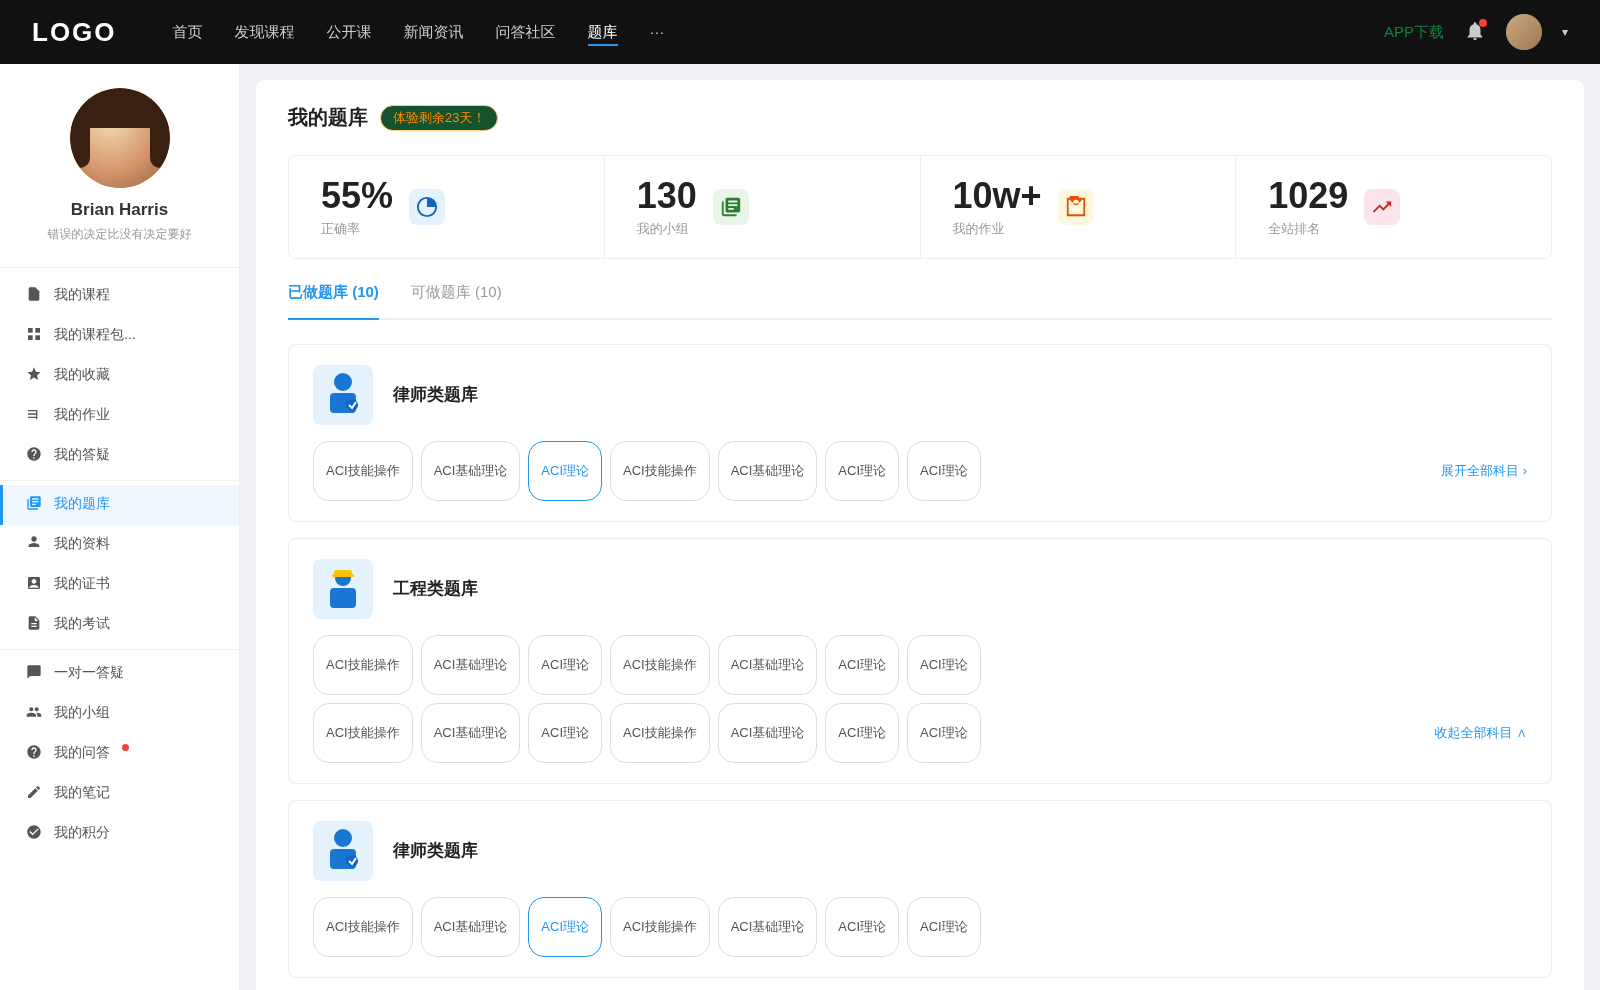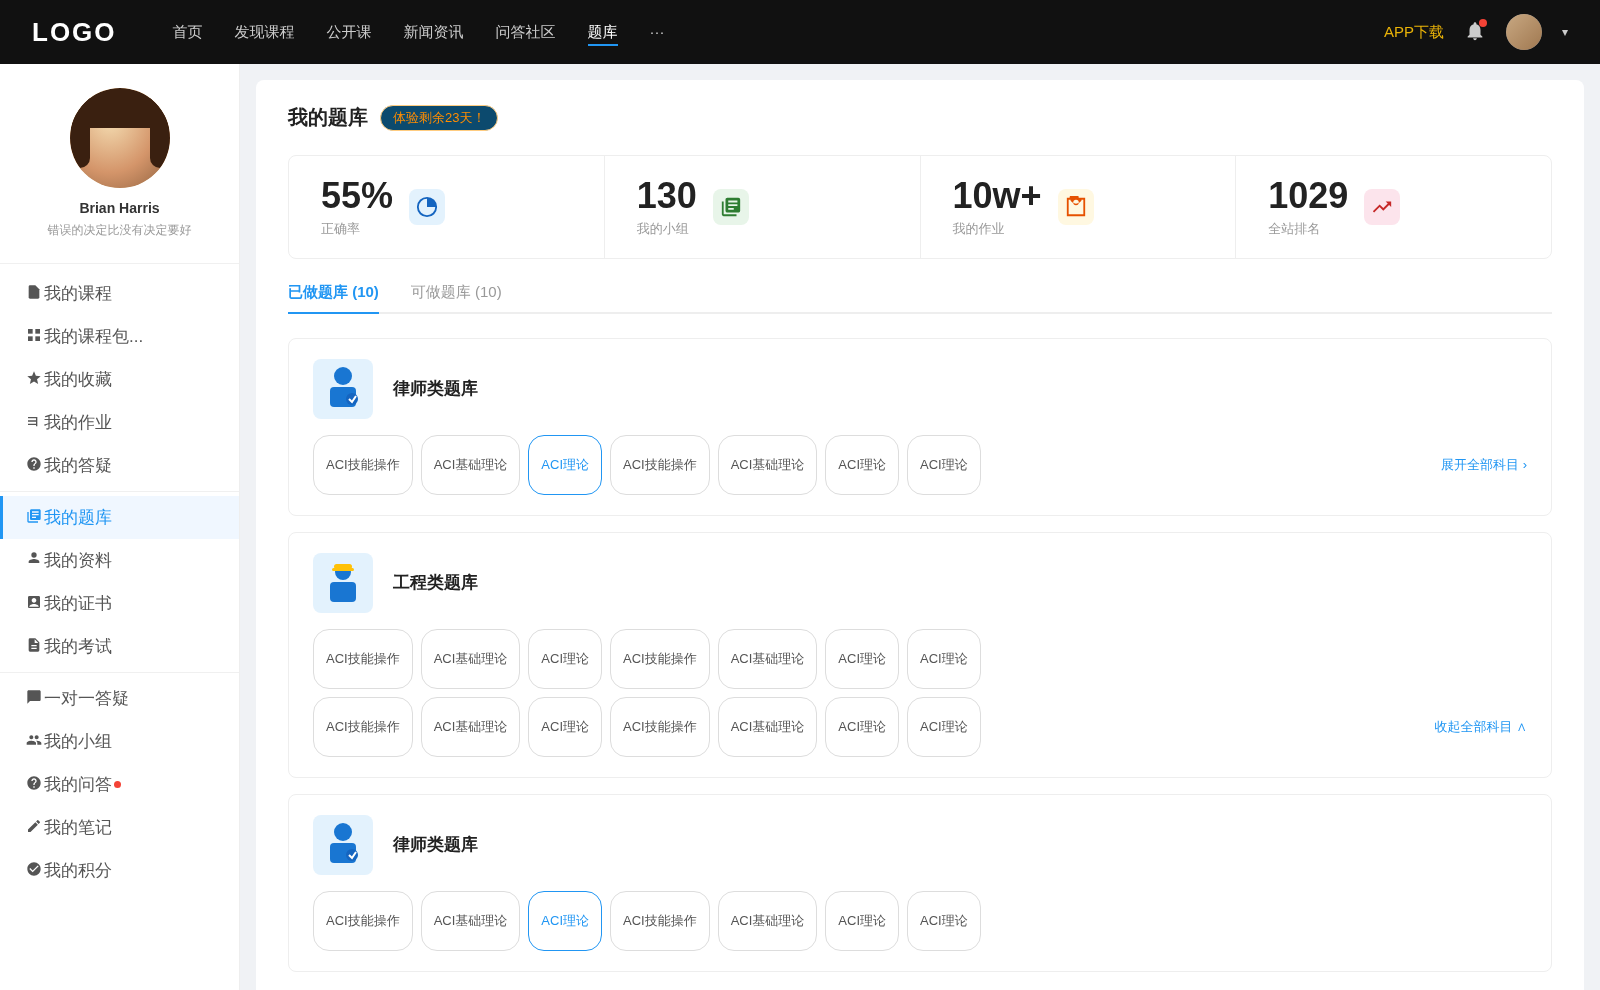--- a/index.html
+++ b/index.html
@@ -42,21 +42,21 @@
       padding-bottom: 2px;
     }
     .navbar-right {
       display: flex;
       align-items: center;
       gap: 20px;
       color: #ccc;
       font-size: 15px;
     }
     .navbar-app-download {
-      color: #eab308;
+      color: #15803d;
       cursor: pointer;
     }
     .navbar-bell {
       position: relative;
       cursor: pointer;
     }
     .navbar-bell-icon {
       width: 22px;
       height: 22px;
       fill: #ccc;
@@ -114,40 +114,41 @@
     .profile-avatar {
       width: 100px;
       height: 100px;
       border-radius: 50%;
       background: linear-gradient(135deg, #e8d5b0, #c4956a);
       overflow: hidden;
       margin-bottom: 12px;
       position: relative;
     }
     .profile-name {
-      font-size: 14px;
+      font-size: 17px;
       font-weight: 600;
       color: #333;
       margin-bottom: 6px;
     }
     .profile-motto {
       font-size: 12px;
       color: #999;
       text-align: center;
     }
     .sidebar-menu {
       padding: 8px 0;
     }
     .sidebar-menu-item {
       display: flex;
-      align-items: center;
+      align-items: flex-start;
       padding: 10px 24px;
       cursor: pointer;
-      font-size: 17px;
+      font-size: 14px;
       color: #555;
+      gap: 10px;
       position: relative;
     }
     .sidebar-menu-item.active {
       color: #2196f3;
       background: #f0f7ff;
     }
     .sidebar-menu-item.active::before {
       content: '';
       position: absolute;
       left: 0;
@@ -194,21 +195,21 @@
       align-items: center;
       gap: 12px;
       margin-bottom: 24px;
     }
     .page-title {
       font-size: 20px;
       font-weight: 600;
       color: #222;
     }
     .trial-badge {
-      background: #0c4a6e;
+      background: #14532d;
       color: #ff8c00;
       border: 1px solid #ffcc80;
       border-radius: 20px;
       padding: 3px 12px;
       font-size: 13px;
     }
 
     
     .stats-row {
       display: flex;
@@ -261,21 +262,21 @@
     
     .tabs-row {
       display: flex;
       gap: 32px;
       border-bottom: 2px solid #eee;
       margin-bottom: 24px;
     }
     .tab-item {
       font-size: 15px;
       color: #999;
-      padding-bottom: 10px;
+      padding-bottom: 16px;
       cursor: pointer;
       position: relative;
     }
     .tab-item.active {
       color: #2196f3;
       font-weight: 600;
     }
     .tab-item.active::after {
       content: '';
       position: absolute;

